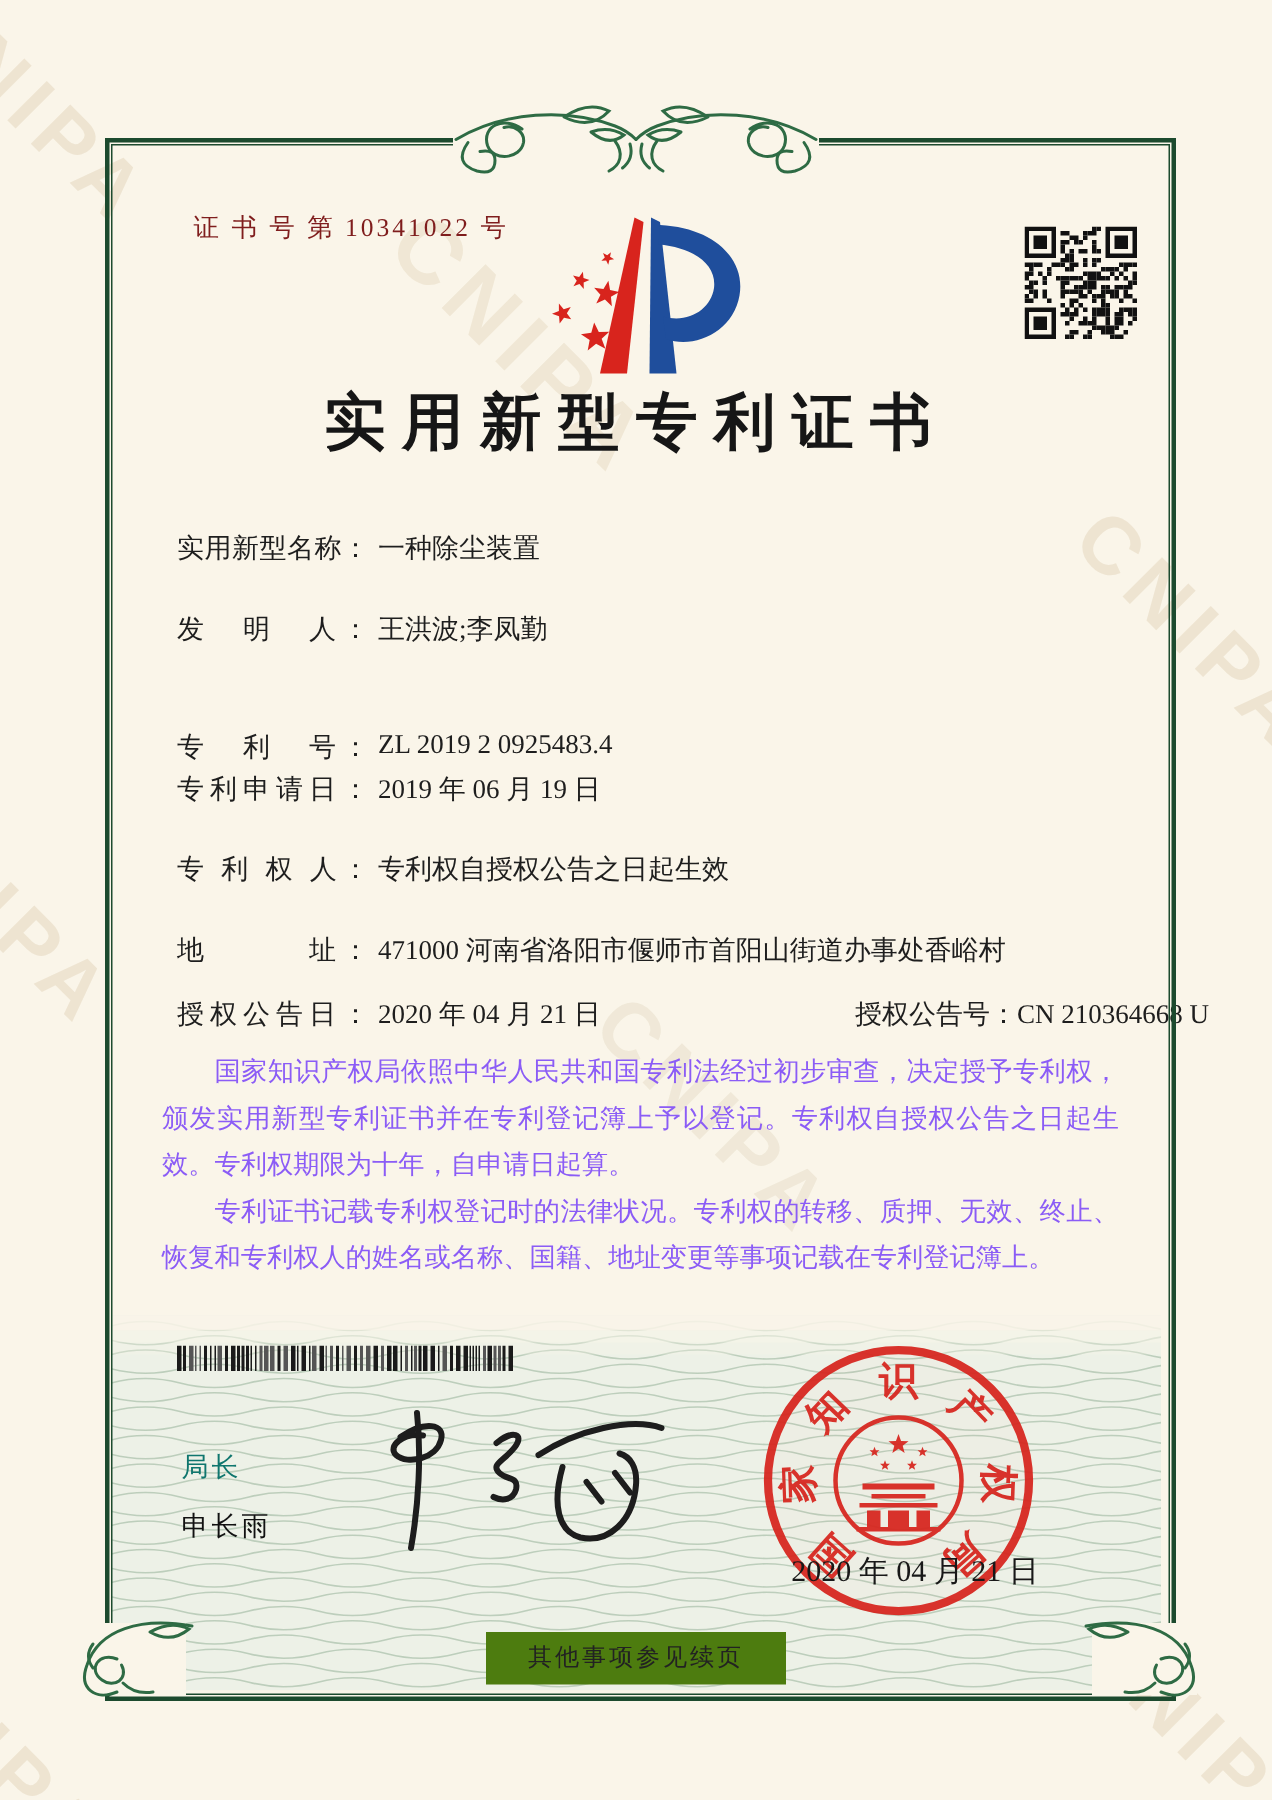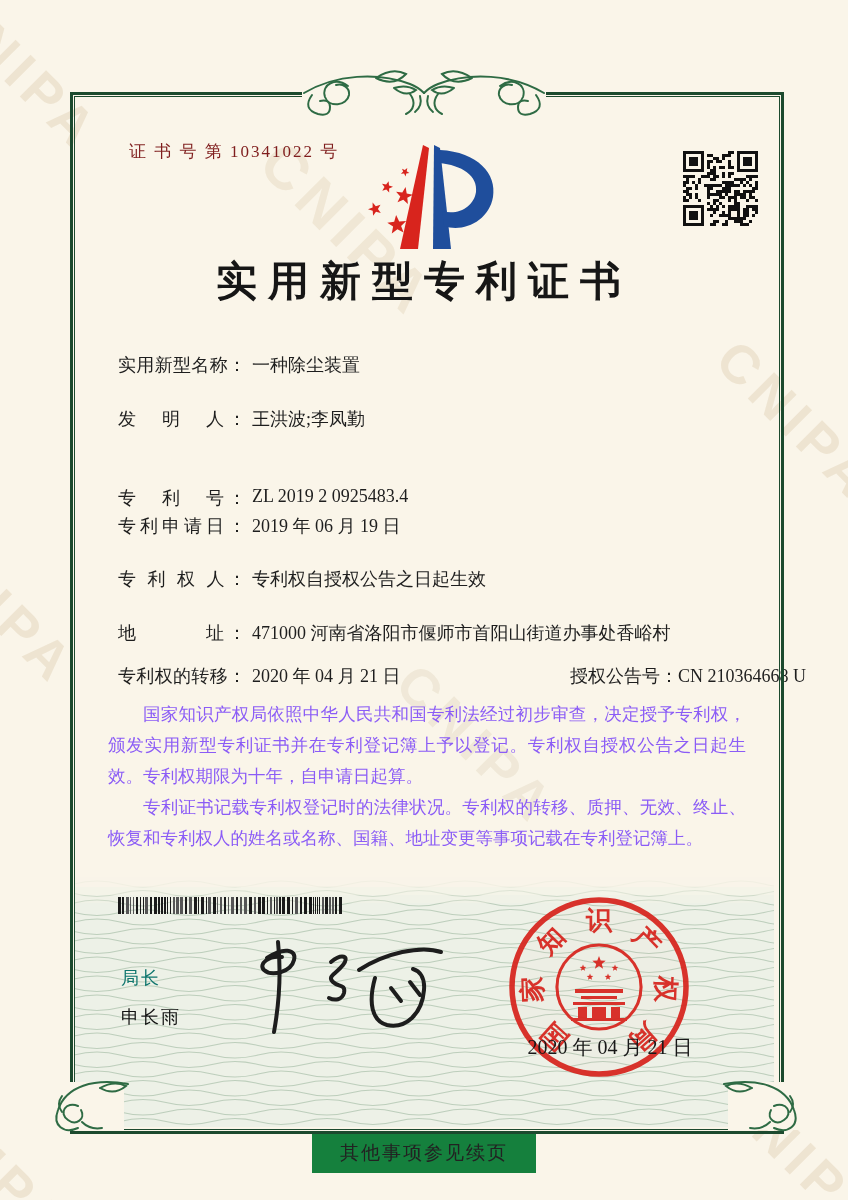--- a/index.html
+++ b/index.html
@@ -74,22 +74,22 @@
   #seal{position:absolute; left:505px; top:893px; z-index:4; opacity:.93;}
   .seal-date{
     position:absolute; left:512px; top:1034px; width:196px; text-align:center;
     font-size:20px; color:#181818; z-index:5; white-space:nowrap;
   }
   .page-footer{
     position:absolute; left:70px; width:708px; top:1096px; text-align:center;
     font-size:15.5px; color:#2b2b2b; z-index:3; letter-spacing:1px;
   }
   .cont-note{
-    position:absolute; left:50%; transform:translateX(-50%); top:1133px;
-    background:#15803d; padding:7px 28px; font-size:19px; letter-spacing:2px;
+    position:absolute; left:50%; transform:translateX(-50%); top:1088px;
+    background:#4d7c0f; padding:7px 28px; font-size:16px; letter-spacing:2px;
     color:#222; z-index:3; white-space:nowrap;
   }
 </style>
 </head>
 <body>
 
 <div id="page">
 
   <div class="wm wm1">CNIPA</div>
   <div class="wm wm2">CNIPA</div>
@@ -428,21 +428,21 @@
   <div class="row r4">
     <span class="lab">专利申请日：</span><span class="val">2019 年 06 月 19 日</span>
   </div>
   <div class="row r5">
     <span class="lab">专 利 权 人：</span><span class="val">专利权自授权公告之日起生效</span>
   </div>
   <div class="row r6">
     <span class="lab">地　　　址：</span><span class="val">471000 河南省洛阳市偃师市首阳山街道办事处香峪村</span>
   </div>
   <div class="row r7">
-    <span class="lab">专利权的转移：</span><span class="val">2020 年 04 月 21 日</span>
+    <span class="lab">授权公告日：</span><span class="val">2020 年 04 月 21 日</span>
     <span class="grant2">
       <span>授权公告号：</span><span>CN 210364668 U</span>
     </span>
   </div>
 
   <div class="body-text">
     <p>国家知识产权局依照中华人民共和国专利法经过初步审查，决定授予专利权，颁发实用新型专利证书并在专利登记簿上予以登记。专利权自授权公告之日起生效。专利权期限为十年，自申请日起算。</p>
     <p>专利证书记载专利权登记时的法律状况。专利权的转移、质押、无效、终止、恢复和专利权人的姓名或名称、国籍、地址变更等事项记载在专利登记簿上。</p>
   </div>
 

